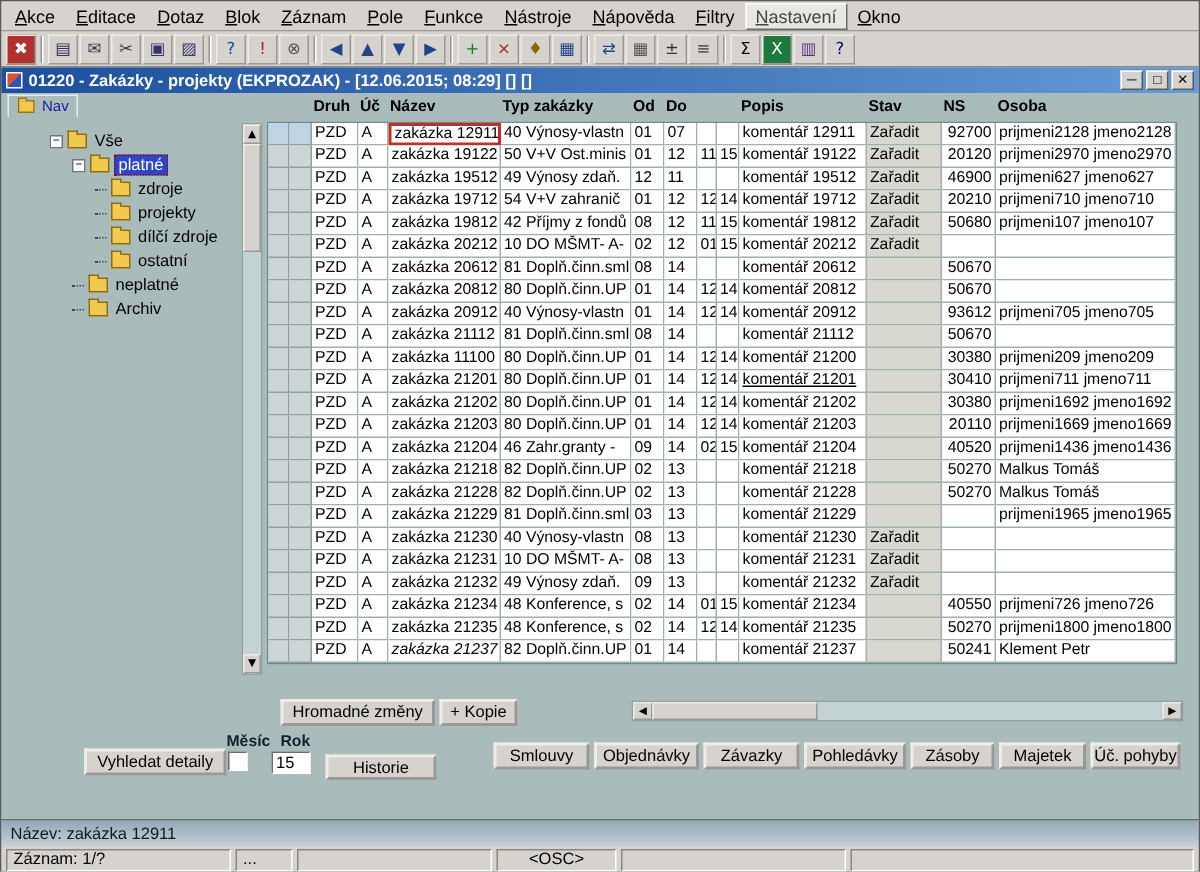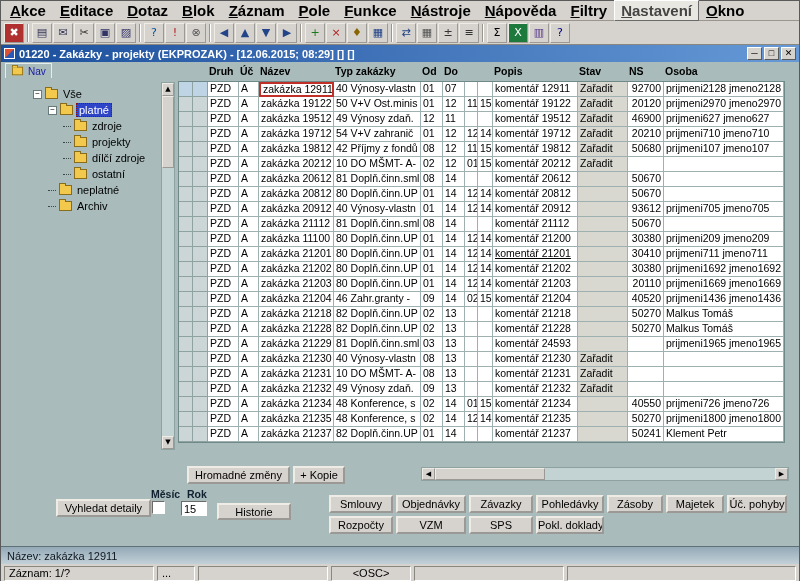--- a/index.html
+++ b/index.html
@@ -2,21 +2,21 @@
 <html><head>
 <meta charset="utf-8">
 <style>
   *{margin:0;padding:0;box-sizing:border-box;}
   html,body{width:800px;height:581px;}
   body{font-family:"Liberation Sans",sans-serif;background:#7f7f7f;overflow:hidden;}
   .app{width:800px;height:581px;display:flex;flex-direction:column;background:#d4d0c8;border:1px solid #5a5a5a;}
 
   
   .menubar{height:20px;background:#d6d3ce;display:flex;align-items:center;padding:0 2px;border-bottom:1px solid #9a968e;flex:none;}
-  .menu-item{display:inline-block;padding:2px 7px;font-size:15px;color:#000;cursor:default;font-weight:bold;}
+  .menu-item{display:inline-block;padding:2px 7px;font-size:12px;color:#000;cursor:default;}
   .menu-item::first-letter{text-decoration:underline;}
   .menu-item.raised{background:#e9e7e1;border:1px solid;border-color:#ffffff #6a6a6a #6a6a6a #ffffff;padding:1px 6px;color:#454545;}
 
   
   .toolbar{height:24px;background:#d6d3ce;display:flex;align-items:center;gap:1px;padding:0 3px;border-bottom:1px solid #8a877f;flex:none;}
   .tb-btn{width:20px;height:20px;font-size:11px;line-height:17px;text-align:center;background:#d6d3ce;border:1px outset #efece6;cursor:default;font-family:"DejaVu Sans",sans-serif;padding:0;}
   .tb-sep{width:2px;height:18px;border-left:1px solid #9a968e;border-right:1px solid #ffffff;margin:0 2px;}
 
   
   .titlebar{height:17px;background:linear-gradient(90deg,#1c4f9c,#6699d6);display:flex;align-items:center;padding:0 3px;color:#fff;flex:none;}
@@ -491,21 +491,21 @@
           <span class="gd-cell gd-ind" style="width: 14px;"></span>
           <span class="gd-cell gd-ind" style="width: 15px;"></span>
           <span class="gd-cell col-druh" style="width: 31px;">PZD</span>
           <span class="gd-cell col-uc" style="width: 20px;">A</span>
           <span class="gd-cell col-nazev" style="width: 75px;">zakázka 21229</span>
           <span class="gd-cell col-typ-zakazky" style="width: 87px;">81 Doplň.činn.sml</span>
           <span class="gd-cell col-od-mesic" style="width: 22px;">03</span>
           <span class="gd-cell col-od-rok" style="width: 22px;">13</span>
           <span class="gd-cell col-do-mesic" style="width: 13px;"></span>
           <span class="gd-cell col-do-rok" style="width: 15px;"></span>
-          <span class="gd-cell col-popis" style="width: 85px;">komentář 24593</span>
+          <span class="gd-cell col-popis" style="width: 85px;">komentář 21229</span>
           <span class="gd-cell col-stav" style="width: 50px;"></span>
           <span class="gd-cell col-ns" style="width: 36px;"></span>
           <span class="gd-cell col-osoba" style="width: 120px;">prijmeni1965 jmeno1965</span>
         </div>
         <div class="grid-row">
           <span class="gd-cell gd-ind" style="width: 14px;"></span>
           <span class="gd-cell gd-ind" style="width: 15px;"></span>
           <span class="gd-cell col-druh" style="width: 31px;">PZD</span>
           <span class="gd-cell col-uc" style="width: 20px;">A</span>
           <span class="gd-cell col-nazev" style="width: 75px;">zakázka 21230</span>
@@ -581,21 +581,21 @@
           <span class="gd-cell col-popis" style="width: 85px;">komentář 21235</span>
           <span class="gd-cell col-stav" style="width: 50px;"></span>
           <span class="gd-cell col-ns" style="width: 36px;">50270</span>
           <span class="gd-cell col-osoba" style="width: 120px;">prijmeni1800 jmeno1800</span>
         </div>
         <div class="grid-row">
           <span class="gd-cell gd-ind" style="width: 14px;"></span>
           <span class="gd-cell gd-ind" style="width: 15px;"></span>
           <span class="gd-cell col-druh" style="width: 31px;">PZD</span>
           <span class="gd-cell col-uc" style="width: 20px;">A</span>
-          <span class="gd-cell col-nazev" style="width: 75px;">zakázka 21237</span>
+          <span class="gd-cell col-nazev" style="width: 75px; font-style: italic;">zakázka 21237</span>
           <span class="gd-cell col-typ-zakazky" style="width: 87px;">82 Doplň.činn.UP</span>
           <span class="gd-cell col-od-mesic" style="width: 22px;">01</span>
           <span class="gd-cell col-od-rok" style="width: 22px;">14</span>
           <span class="gd-cell col-do-mesic" style="width: 13px;"></span>
           <span class="gd-cell col-do-rok" style="width: 15px;"></span>
           <span class="gd-cell col-popis" style="width: 85px;">komentář 21237</span>
           <span class="gd-cell col-stav" style="width: 50px;"></span>
           <span class="gd-cell col-ns" style="width: 36px;">50241</span>
           <span class="gd-cell col-osoba" style="width: 120px;">Klement Petr</span>
         </div>
@@ -622,26 +622,20 @@
 
     <div class="mod-row" style="top:433px">
         <button class="btn" style="width: 64px;">Smlouvy</button>
         <button class="btn" style="width: 70px;">Objednávky</button>
         <button class="btn" style="width: 64px;">Závazky</button>
         <button class="btn" style="width: 68px;">Pohledávky</button>
         <button class="btn" style="width: 56px;">Zásoby</button>
         <button class="btn" style="width: 58px;">Majetek</button>
         <button class="btn" style="width: 60px;">Úč. pohyby</button>
       </div>
-    <div class="mod-row" style="top:454px">
-        <button class="btn" style="width: 64px;">Rozpočty</button>
-        <button class="btn" style="width: 70px;">VZM</button>
-        <button class="btn" style="width: 64px;">SPS</button>
-        <button class="btn" style="width: 68px;">Pokl. doklady</button>
-      </div>
   </div>
 
   <div class="msgbar">
     <span>Název: zakázka 12911</span>
   </div>
 
   <div class="statusbar">
       <div class="sb-cell" style="width: 150px;">Záznam: 1/?</div>
       <div class="sb-cell" style="width: 38px;">...</div>
       <div class="sb-cell" style="width: 130px;"></div>

